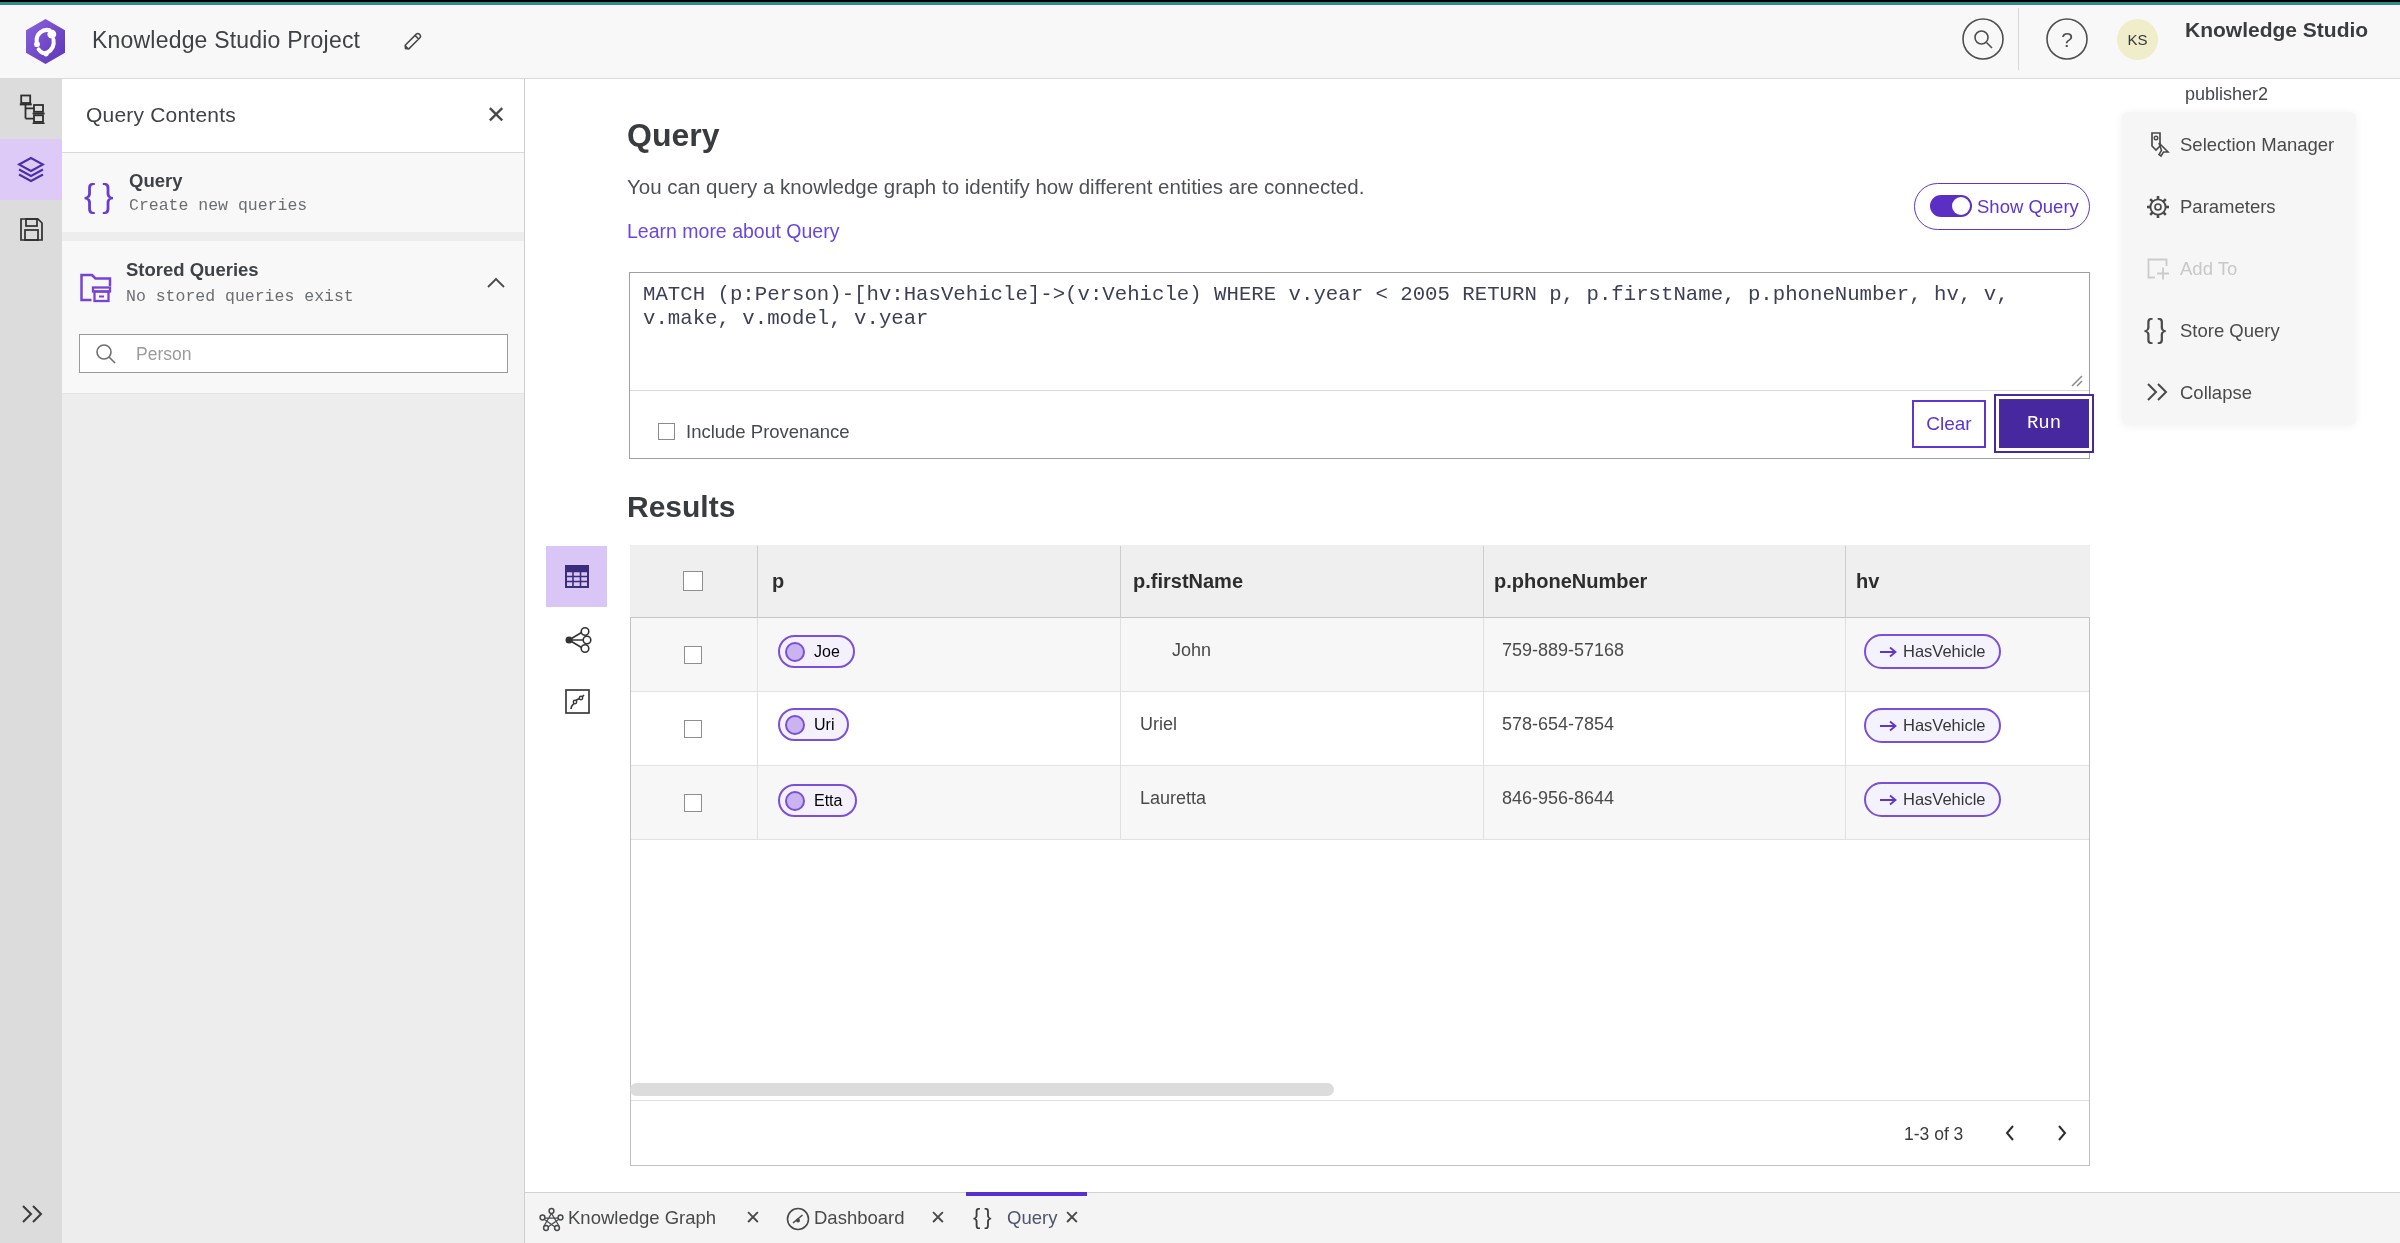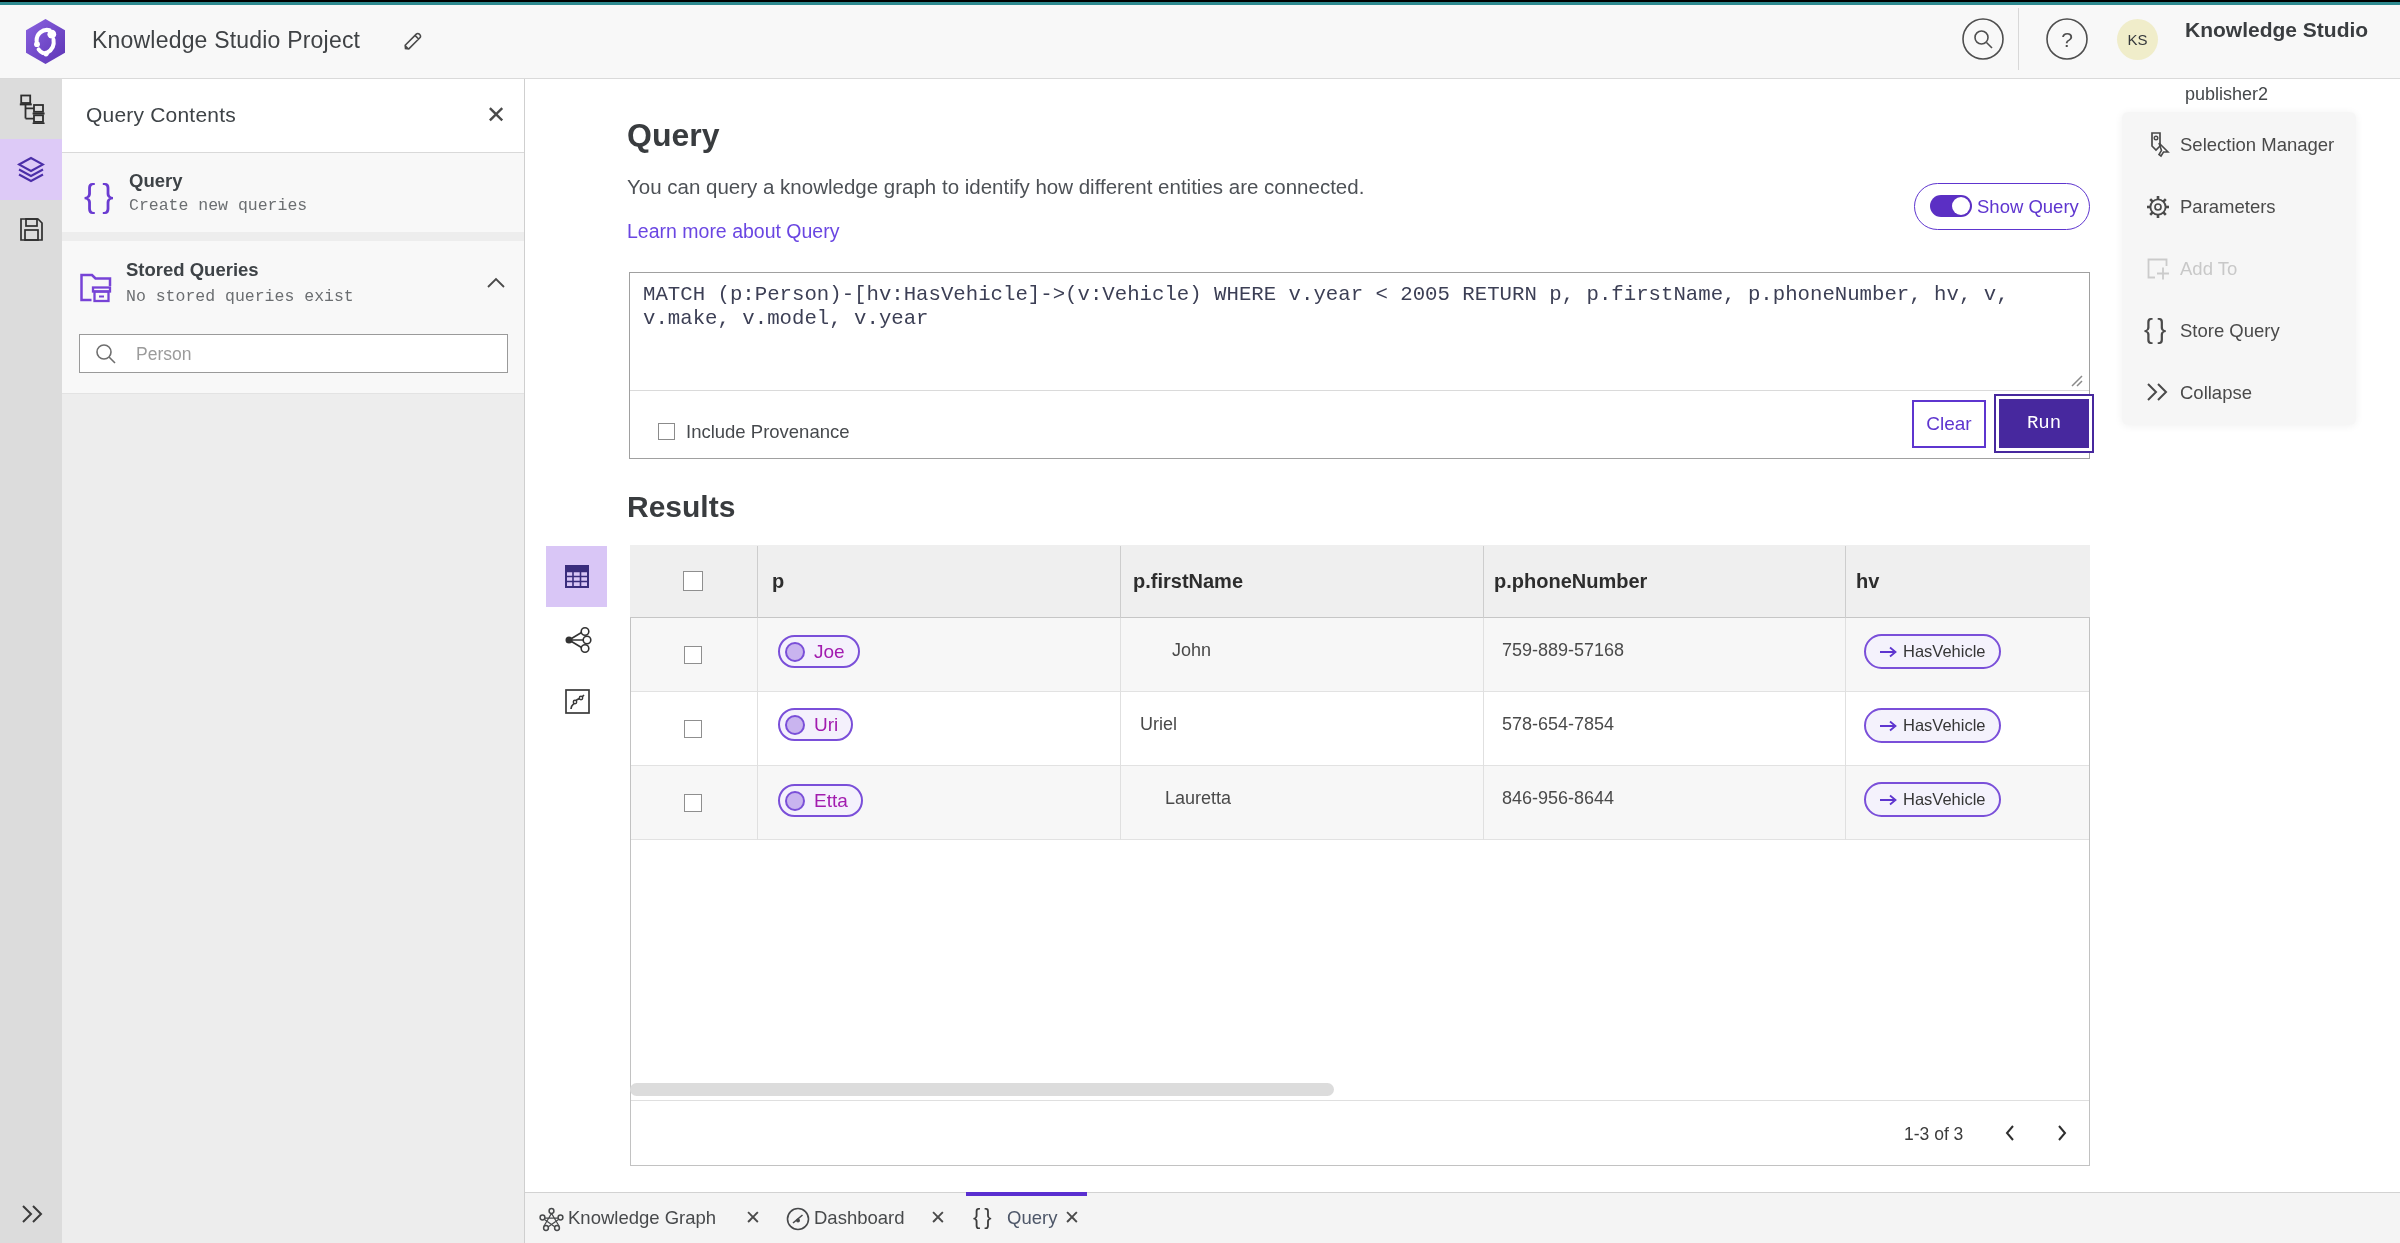--- a/index.html
+++ b/index.html
@@ -78,21 +78,21 @@
 .colline { top:546px; width:1px; height:72px; background:#cdcdcd; }
 .collinebody { width:1px; background:#e0e0e0; }
 .trow { left:631px; width:1458px; height:74px; }
 .cbox { width:18px; height:18px; border:1px solid #8f8f8f; background:#fff; }
 .cell { font-size:18px; color:#4a4a4a; }
 
 .epill { height:33px; border:2px solid #7a4fd9; border-radius:17px; background:#f4f1fc;
   display:flex; align-items:center; padding:0 13px 0 5px; }
 .ecirc { width:20px; height:20px; border-radius:50%; background:#c9b4ef;
   border:2px solid #7a4fd8; margin-right:9px; }
-.elab { font-size:19px; color:#a21caf; }
+.elab { font-size:16px; color:#000000; }
 .hpill { width:137px; height:35px; border:2px solid #7a4fd9; border-radius:18px;
   background:#f4f2fc; display:flex; align-items:center; }
 .harrow { margin-left:14px; }
 .hlab { margin-left:6px; font-size:16.5px; color:#363636; }
 
 #scrollthumb { left:630px; top:1083px; width:704px; height:13px; border-radius:7px; background:#dcdcdc; }
 #tfoot-line { left:631px; top:1100px; width:1458px; height:1px; background:#dfdfdf; }
 #pag-label { left:1904px; top:1124px; font-size:17.5px; color:#3c3c3c; }
 
 
@@ -282,21 +282,21 @@
       <path d="M0 6 h14 M10 1.5 L15.5 6 L10 10.5" fill="none" stroke="#5e35cf" stroke-width="1.8"></path>
     </svg>
     <div class="hlab">HasVehicle</div>
   </div>
 
 <div class="abs cbox" style="left:684px;top:794px;"></div>
 <div class="abs epill" style="left:778px;top:784px;">
   <div class="ecirc"></div>
     <div class="elab">Etta</div>
   </div>
-<div class="abs cell" style="left:1140px;top:788px;margin-left:25px;">Lauretta</div>
+<div class="abs cell" style="left:1140px;top:788px;">Lauretta</div>
 <div class="abs cell" style="left:1502px;top:788px;">846-956-8644</div>
 <div class="abs hpill" style="left:1864px;top:782px;">
   <svg class="harrow" width="17" height="12" viewBox="0 0 17 12">
       <path d="M0 6 h14 M10 1.5 L15.5 6 L10 10.5" fill="none" stroke="#5e35cf" stroke-width="1.8"></path>
     </svg>
     <div class="hlab">HasVehicle</div>
   </div>
 
 <div class="abs" id="scrollthumb"></div>
 <div class="abs" id="tfoot-line"></div>

